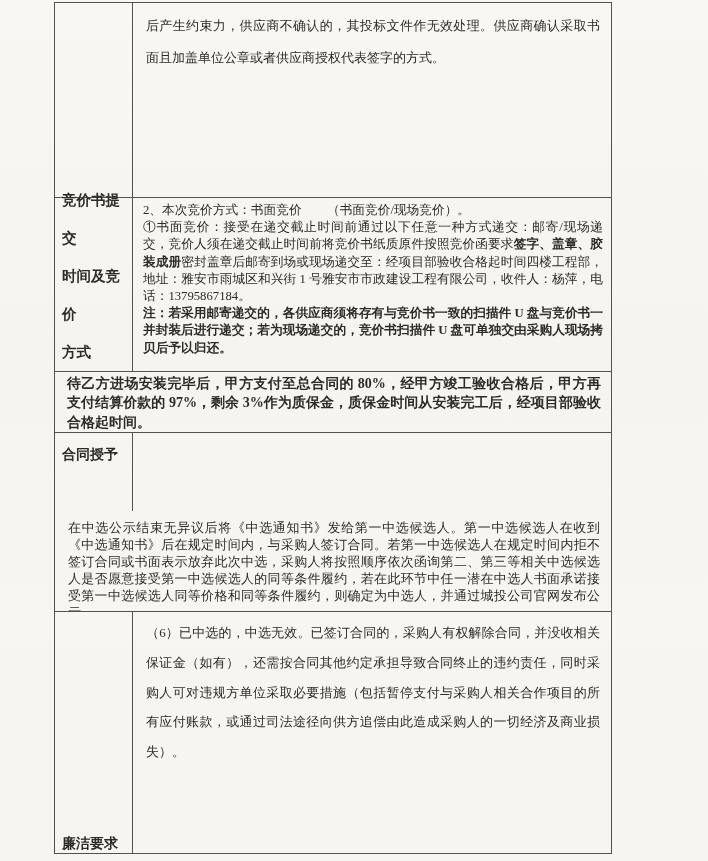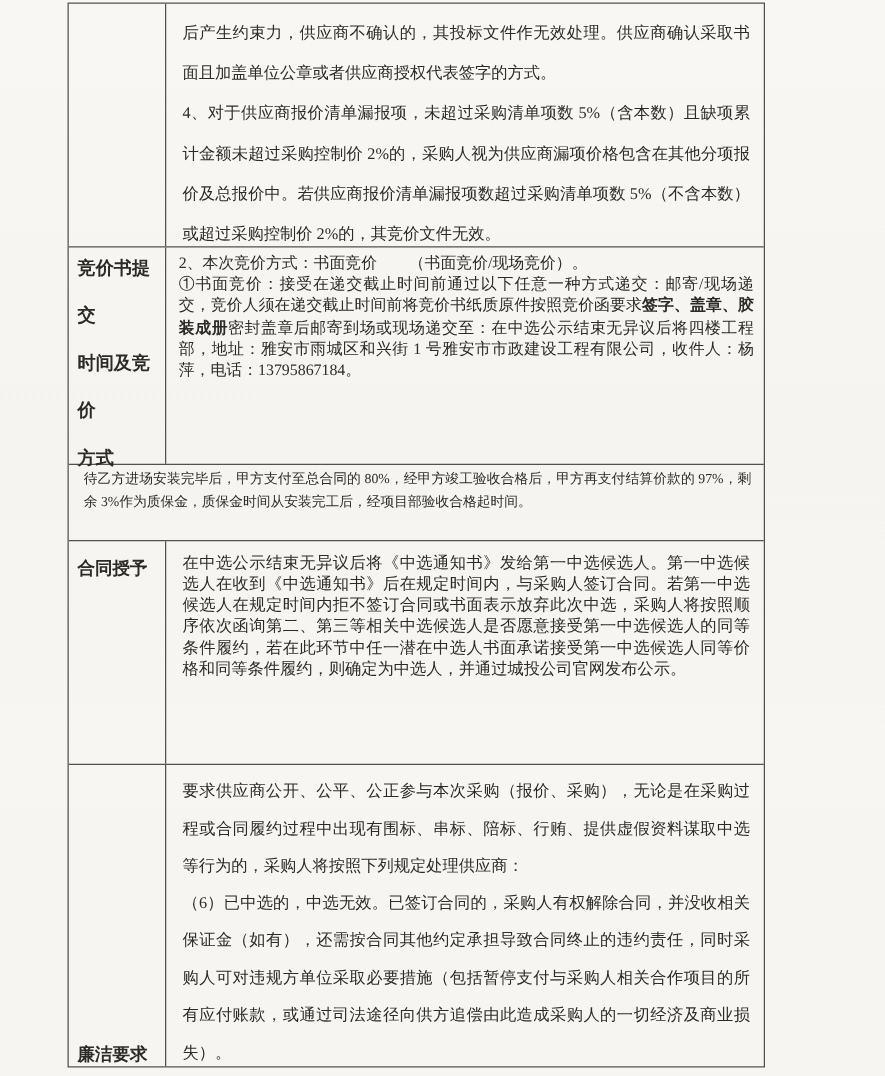--- a/index.html
+++ b/index.html
@@ -52,31 +52,31 @@
   .para { text-align: justify; }
   .u { text-underline-offset: 3px; }
   .b { font-weight: bold; }
 
   
   .row-0 { height: 195px; }
   .row-0 .content-cell { padding: 7px 11px 0 13px; font-size: 13px; line-height: 32.2px; }
 
   
   .row-1 { height: 174px; }
-  .row-1 .label-cell { align-items: center; }
+  .row-1 .label-cell { align-items: flex-end; }
   .row-1 .label-inner { padding-top: 12px; line-height: 38px; font-size: 14.5px; }
   .row-1 .content-cell { padding: 4px 8px 0 10px; font-size: 12.7px; line-height: 17.2px; }
 
   
   .row-2 { height: 61px; }
   .row-2 .label-cell { align-items: center; }
-  .row-2 .content-cell { padding: 2px 10px 0 12px; font-size: 11px; line-height: 19.4px; }
+  .row-2 .content-cell { padding: 2px 10px 0 12px; font-size: 14px; line-height: 19.4px; font-weight: bold; }
 
   
-  .row-3 { height: 179px; }
+  .row-3 { height: 179px; flex-direction: column; }
   .row-3 .label-cell { align-items: flex-start; }
   .row-3 .label-inner { padding-top: 13px; }
   .row-3 .content-cell { padding: 8px 11px 0 13px; font-size: 13px; line-height: 17px; }
 
   
   .row-4 { height: 241px; }
   .row-4 .label-cell { align-items: flex-end; }
   .row-4 .content-cell { padding: 6px 11px 0 13px; font-size: 13px; line-height: 29.8px; }
 </style>
 </head>
@@ -84,31 +84,31 @@
 
 <div class="paper">
   <div class="doc-table">
 
     <div class="row row-0">
       <div class="label-cell">
         <div class="label-inner"></div>
       </div>
       <div class="content-cell">
           <div class="para"><span>后产生约束力，供应商不确认的，其投标文件作无效处理。供应商确认采取书面且加盖单位公章或者供应商授权代表签字的方式。</span></div>
-          <div class="para"><span>4、对于供应商报价清单漏报项，未超过采购清单项数 5%（含本数）且缺项累计金额未超过采购控制价 2%的，采购人视为供应商漏项价格包含在其他分项报价及总报价中。若供应商报价清单漏报项数超过采购清单项数 5%（不含本数）或超过采购控制价 2%的，其竞价文件无效。</span></div>
         </div>
     </div>
 
     <div class="row row-1">
       <div class="label-cell">
         <div class="label-inner">竞价书提交<br>时间及竞价<br>方式</div>
       </div>
       <div class="content-cell">
           <div class="para"><span>2、本次竞价方式：</span><span class="u">书面竞价　　</span><span>（书面竞价/现场竞价）。</span></div>
-          <div class="para"><span>①书面竞价：接受在递交截止时间前通过以下任意一种方式递交：</span><span class="u">邮寄/现场递交</span><span>，竞价人须在递交截止时间前将竞价书纸质原件按照竞价函要求</span><span class="b">签字、盖章、胶装成册</span><span>密封盖章后邮寄到场或现场递交至：在中选公示结束无异议后将</span><span class="u">四楼工程部</span><span>，地址：</span><span class="u">雅安市雨城区和兴街 1 号雅安市市政建设工程有限公司</span><span>，收件人：杨萍，电话：</span><span class="u">13795867184</span><span>。</span></div>
+          <div class="para"><span>①书面竞价：接受在递交截止时间前通过以下任意一种方式递交：</span><span class="u">邮寄/现场递交</span><span>，竞价人须在递交截止时间前将竞价书纸质原件按照竞价函要求</span><span class="b">签字、盖章、胶装成册</span><span>密封盖章后邮寄到场或现场递交至：经项目部验收合格起时间</span><span class="u">四楼工程部</span><span>，地址：</span><span class="u">雅安市雨城区和兴街 1 号雅安市市政建设工程有限公司</span><span>，收件人：杨萍，电话：</span><span class="u">13795867184</span><span>。</span></div>
+          <div class="para"><span class="b">注：若采用邮寄递交的，各供应商须将存有与竞价书一致的扫描件 U 盘与竞价书一并封装后进行递交；若为现场递交的，竞价书扫描件 U 盘可单独交由采购人现场拷贝后予以归还。</span></div>
         </div>
     </div>
 
     <div class="row row-2">
       <div class="content-cell">
           <div class="para"><span>待乙方进场安装完毕后，甲方支付至总合同的 80%，经甲方竣工验收合格后，甲方再支付结算价款的 97%，剩余 3%作为质保金，质保金时间从安装完工后，经项目部验收合格起时间。</span></div>
         </div>
     </div>
 
     <div class="row row-3">
@@ -118,19 +118,18 @@
       <div class="content-cell">
           <div class="para"><span>在中选公示结束无异议后将《中选通知书》发给第一中选候选人。第一中选候选人在收到《中选通知书》后在规定时间内，与采购人签订合同。若第一中选候选人在规定时间内</span><span class="u">拒不</span><span>签订合同或书面表示放弃此次中选，采购人将按照顺序依次函询第二、第三等相关中选候选人是否愿意接受第一中选候选人的同等条件履约，若在此环节中任一潜在中选人书面承诺接受第一中选候选人同等价格和同等条件履约，则确定为中选人，并通过城投公司官网发布公示。</span></div>
         </div>
     </div>
 
     <div class="row row-4">
       <div class="label-cell">
         <div class="label-inner">廉洁要求</div>
       </div>
       <div class="content-cell">
-          <div class="para"><span>要求供应商公开、公平、公正参与本次采购（报价、采购），无论是在采购过程或合同履约过程中出现有围标、串标、陪标、行贿、提供虚假资料谋取中选等行为的，采购人将按照下列规定处理供应商：</span></div>
           <div class="para"><span>（6）已中选的，中选无效。已签订合同的，采购人有权解除合同，并没收相关保证金（如有），还需按合同其他约定承担导致合同终止的违约责任，同时采购人可对违规方单位采取必要措施（包括暂停支付与采购人相关合作项目的所有应付账款，或通过司法途径向供方追偿由此造成采购人的一切经济及商业损失）。</span></div>
         </div>
     </div>
 
   </div>
 </div>
 
 </body></html>

